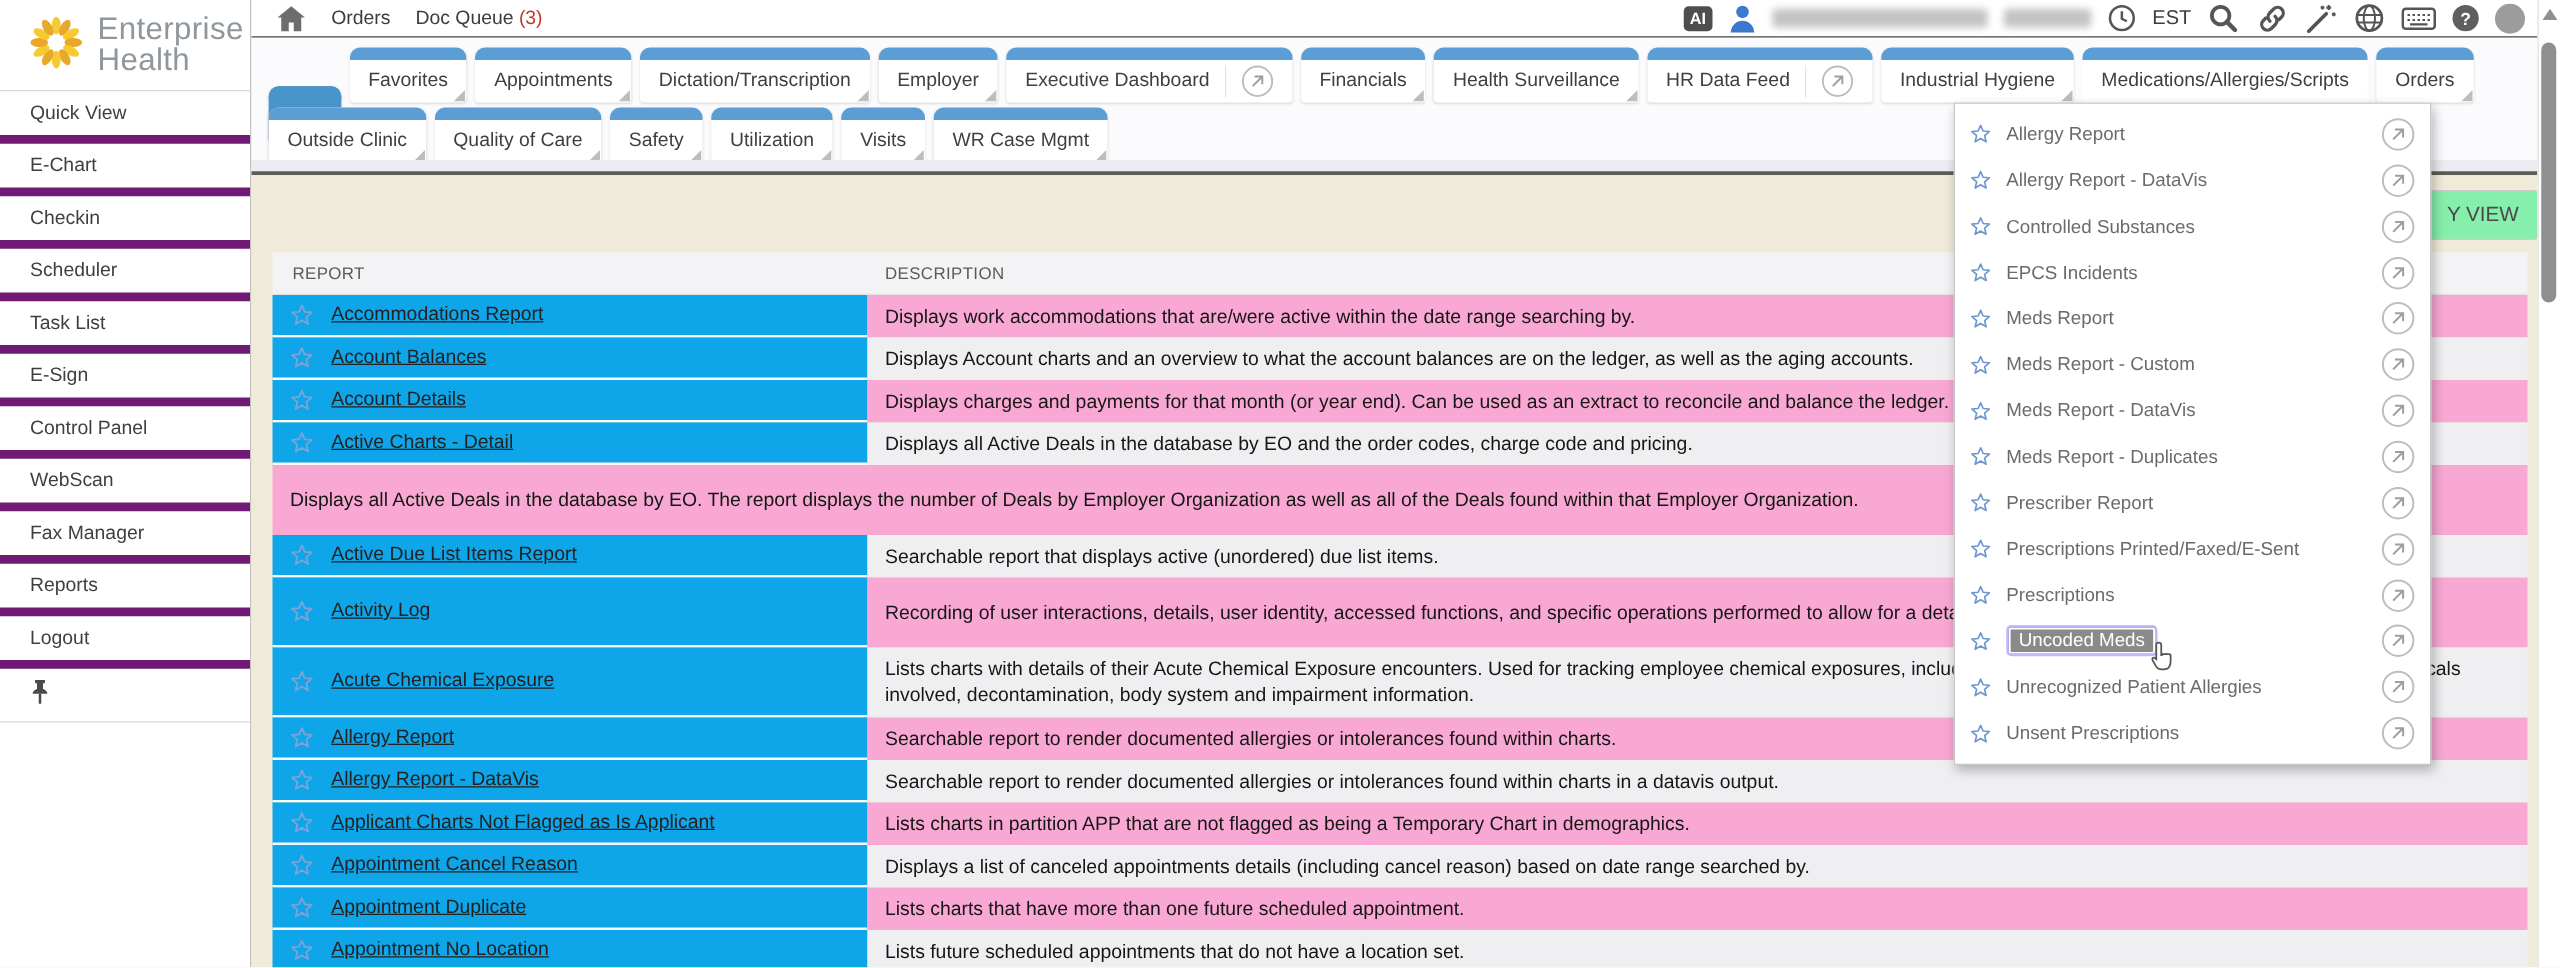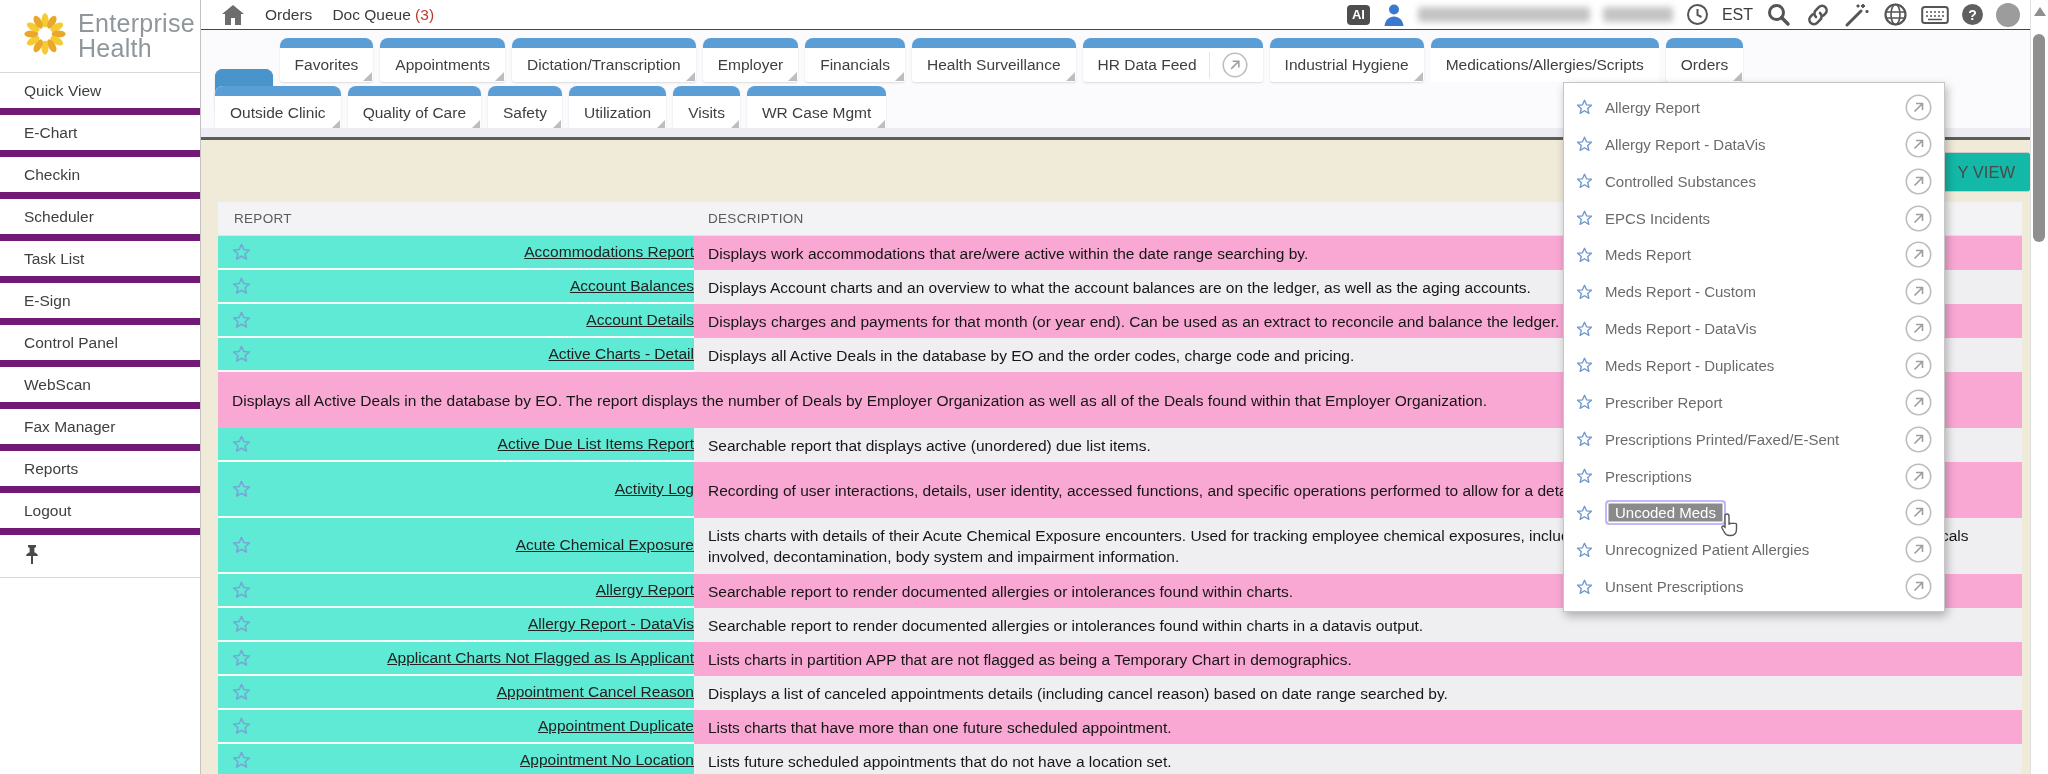--- a/index.html
+++ b/index.html
@@ -46,34 +46,34 @@
        border-left:9px solid transparent;border-bottom:9px solid #bdbdbd;}
   .tab .popout-icon{display:none;}
   .tab.popout .popout-icon{display:inline-flex;margin-left:12px;padding-left:12px;border-left:1px solid #e4e4e4;}
   .tab.open{z-index:80;box-shadow:none;}
 
   .substrip{position:absolute;left:201px;top:128px;width:1829px;height:9px;background:#ececf2;z-index:10;}
   .darkrule{position:absolute;left:201px;top:137px;width:1829px;height:3px;background:#5d5e53;z-index:10;}
   .content-bg{position:absolute;left:201px;top:140px;width:1829px;height:634px;background:#f0ead9;z-index:1;}
 
   
-  .view-btn{position:absolute;left:1874px;top:152px;width:158px;height:40px;background:#14b8a6;
+  .view-btn{position:absolute;left:1874px;top:152px;width:158px;height:40px;background:#86efac;
             border:1px solid #ccc;border-radius:5px;box-sizing:border-box;display:flex;align-items:center;
             justify-content:flex-end;padding-right:16px;font-size:16.5px;color:#4a4a4a;z-index:12;cursor:pointer;}
 
   
   .table{position:absolute;left:218px;top:202px;width:1804px;z-index:5;font-size:15.5px;}
   .thead{display:flex;height:33px;background:#f3f3f5;color:#5a5a5a;font-size:13.5px;
          align-items:center;border-bottom:1px solid #e2e2e2;letter-spacing:.3px;}
   .th-report{width:476px;padding-left:16px;box-sizing:border-box;}
   .th-desc{flex:1;padding-left:14px;}
   .trow{display:flex;min-height:34px;}
   .trow.tall{min-height:56px;}
-  .cell-report{width:476px;box-sizing:border-box;background:#5eead4;display:flex;align-items:center;
-               gap:14px;padding-left:14px;border-bottom:2px solid #fafafa;justify-content:space-between;}
+  .cell-report{width:476px;box-sizing:border-box;background:#0ea5e9;display:flex;align-items:center;
+               gap:14px;padding-left:14px;border-bottom:2px solid #fafafa;}
   .cell-desc{flex:1;background:#f9a8d4;display:flex;align-items:center;padding:6px 14px;box-sizing:border-box;
              color:#161616;line-height:21px;}
   .trow:nth-child(even) .cell-desc{background:#efeff2;}
   .report-link{color:#222;text-decoration:underline;cursor:pointer;}
   .fav-star{flex:0 0 auto;display:inline-flex;cursor:pointer;}
 
   
   .menu-panel{position:absolute;left:1563px;top:82px;width:382px;height:530px;background:#fff;
               border:1px solid #c6c6c6;box-shadow:2px 4px 9px rgba(0,0,0,.28);z-index:70;
               box-sizing:border-box;padding:6px 0;display:flex;flex-direction:column;}
@@ -230,20 +230,29 @@
 
         </div>
         <div class="tab has-menu">
           <span>Dictation/Transcription</span>
 
         </div>
         <div class="tab has-menu">
           <span>Employer</span>
 
         </div>
+        <div class="tab popout">
+          <span>Executive Dashboard</span>
+          <span class="popout-icon">
+            <svg width="26" height="26" viewBox="0 0 27 27">
+              <circle cx="13.5" cy="13.5" r="12.2" fill="#fff" stroke="#bdbdbd" stroke-width="1.6"></circle>
+              <path d="M9.5 17.5 17 10M11 9.5h6.5V16" stroke="#9e9e9e" stroke-width="1.6" fill="none"></path>
+            </svg>
+          </span>
+        </div>
         <div class="tab has-menu">
           <span>Financials</span>
 
         </div>
         <div class="tab has-menu">
           <span>Health Surveillance</span>
 
         </div>
         <div class="tab popout">
           <span>HR Data Feed</span>

